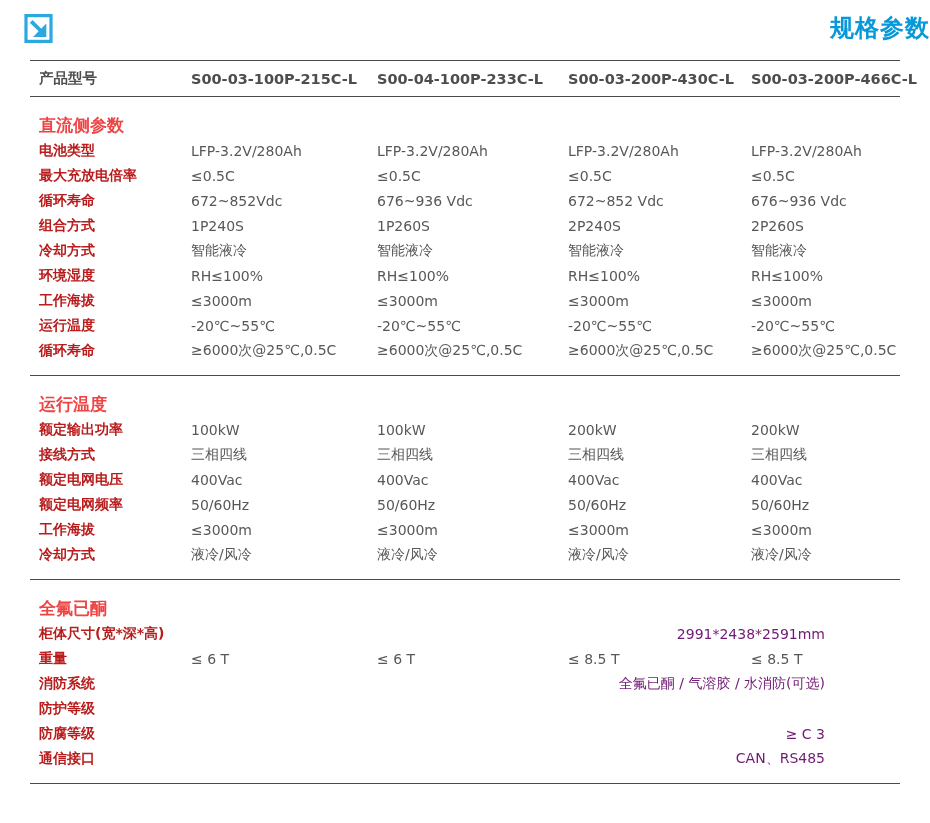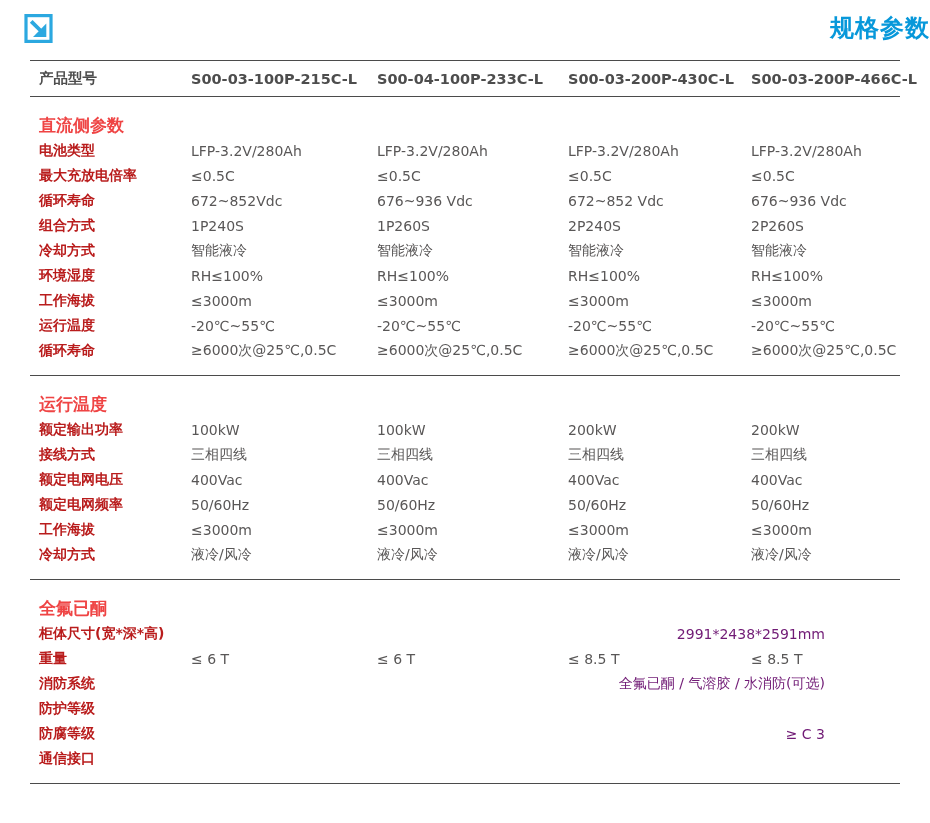--- a/index.html
+++ b/index.html
@@ -199,16 +199,17 @@
         </div>
         <div class="row">
           <div class="cell label">防护等级</div>
         </div>
         <div class="row">
           <div class="cell label">防腐等级</div>
           <div class="cell merged">≥ C 3</div>
         </div>
         <div class="row">
           <div class="cell label">通信接口</div>
+          <div class="cell merged">CAN、RS485</div>
         </div>
       </div>
     </div>
 </div>
 
 </body></html>

